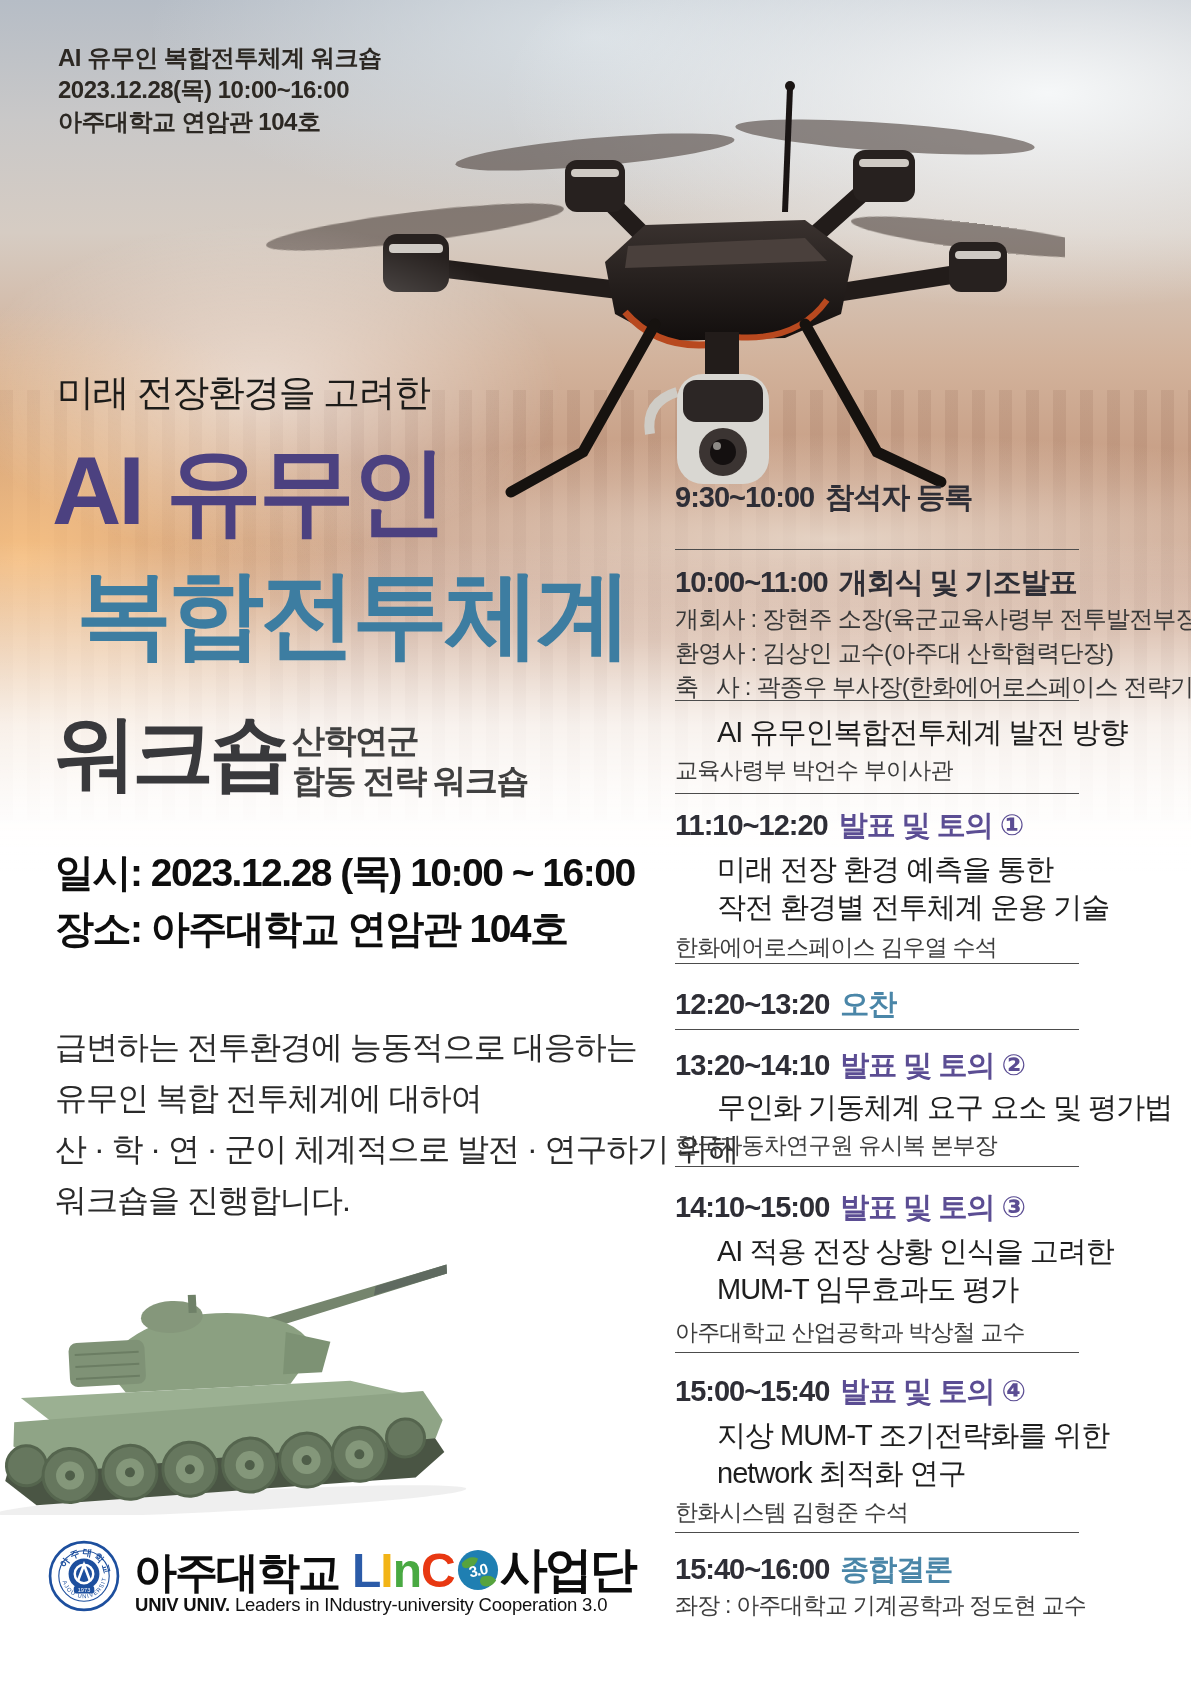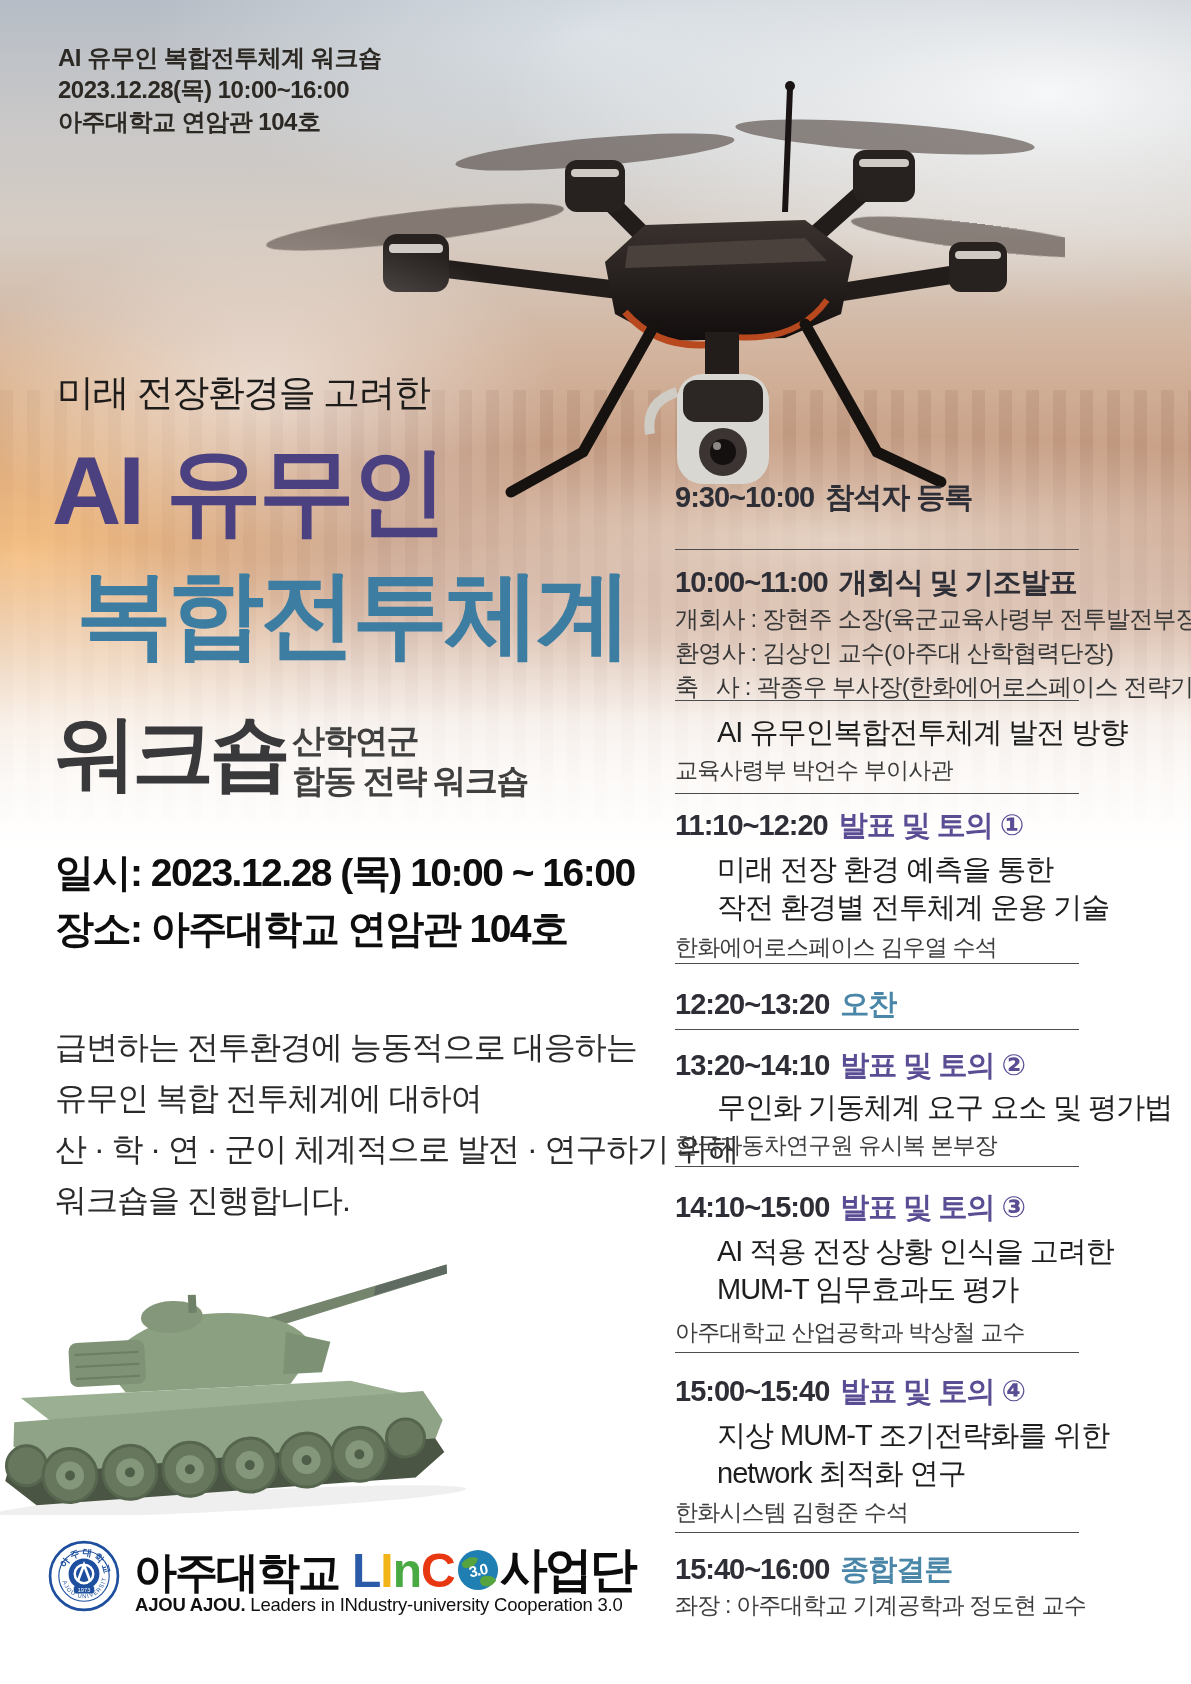--- a/index.html
+++ b/index.html
@@ -287,16 +287,16 @@
     <svg class="globe" viewBox="0 0 44 44">
       <circle cx="22" cy="22" r="21" fill="#1f7fb2"></circle>
       <path d="M5,15 q8,-9 17,-5 q-2,9 -11,10 q-6,1 -6,-5" fill="#57a33e"></path>
       <path d="M26,29 q11,-3 15,4 q-6,9 -15,5 q-4,-4 0,-9" fill="#57a33e"></path>
       <text x="22" y="28" text-anchor="middle" font-size="16" font-weight="900" fill="#ffffff" transform="rotate(-12 22 22)">3.0</text>
     </svg>
     <span class="suffix">사업단</span>
   </div>
 
   <div class="footer-tagline">
-    <b>AJOU AJOU.</b><span> Leaders in INdustry-university Cooperation 3.0</span>
+    <b>UNIV UNIV.</b><span> Leaders in INdustry-university Cooperation 3.0</span>
   </div>
 
 </div>
 
 </body></html>

